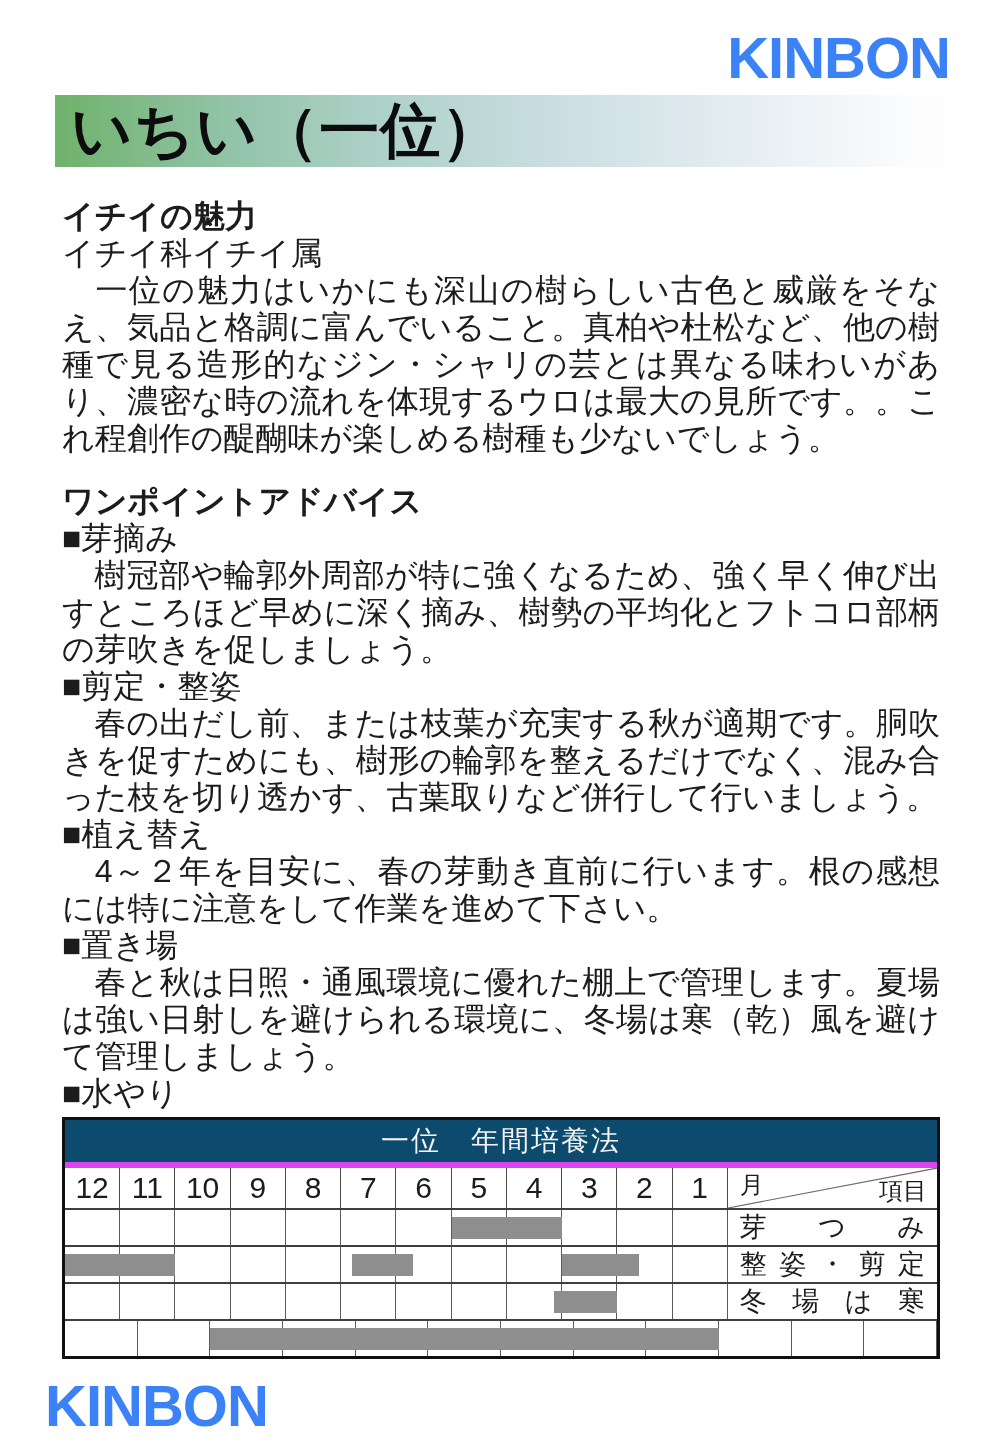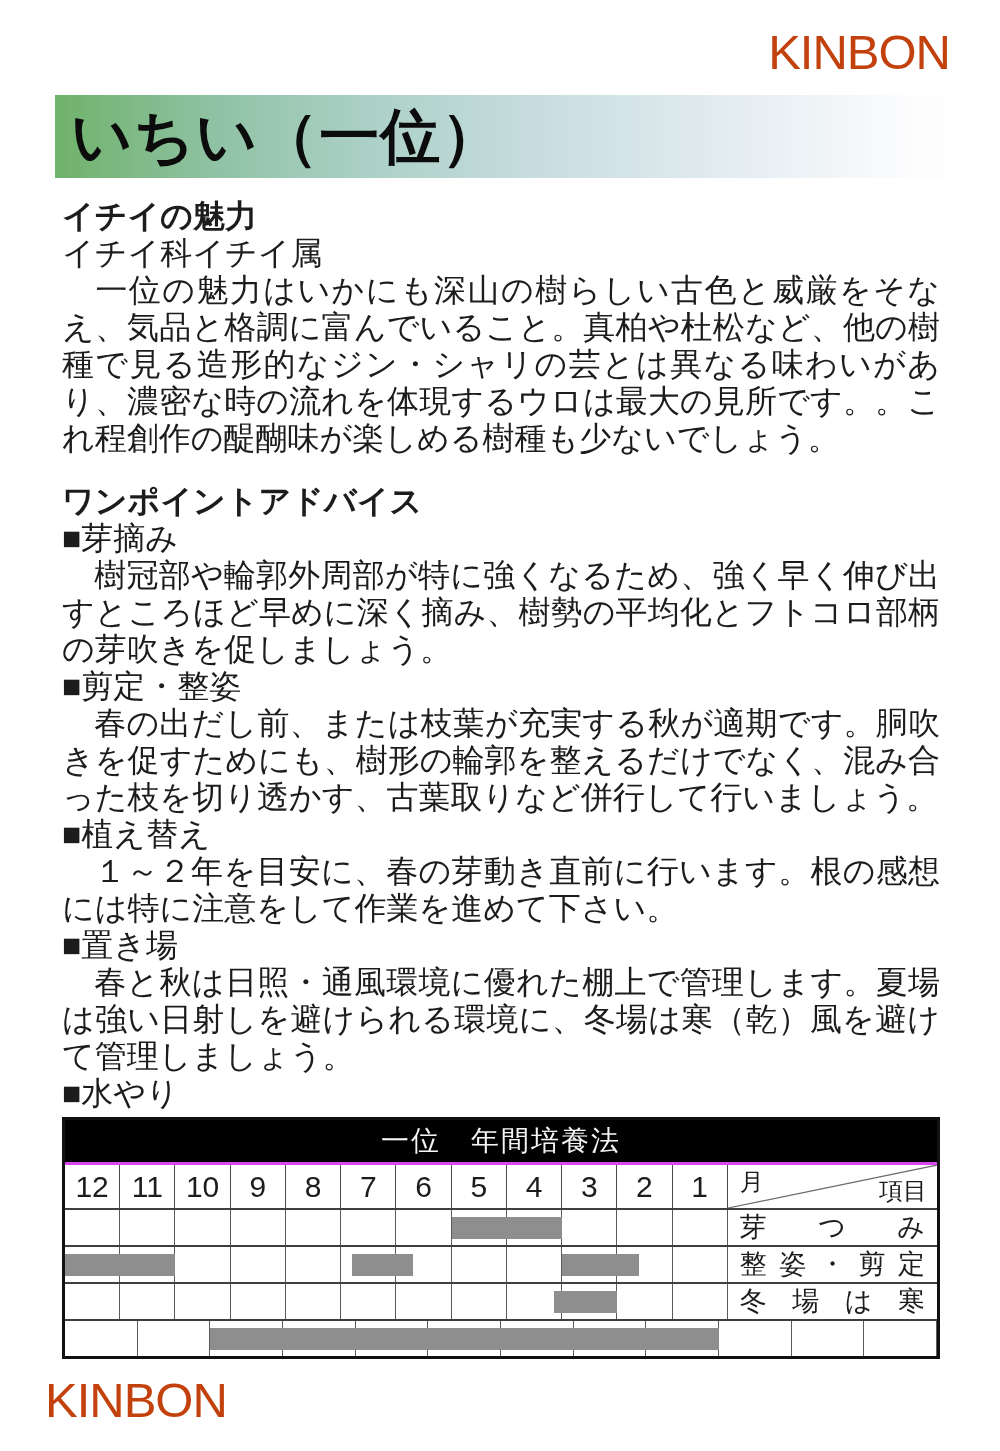--- a/index.html
+++ b/index.html
@@ -9,33 +9,33 @@
   .page {
     position: relative;
     width: 1000px;
     height: 1451px;
     background: #ffffff;
     overflow: hidden;
   }
 
   .brand {
     position: absolute;
-    color: #c2410c;
-    font-weight: 400;
-    font-size: 49px;
+    color: #3b82f6;
+    font-weight: 700;
+    font-size: 58px;
     letter-spacing: -1px;
     font-family: "Liberation Sans", sans-serif;
   }
   .brand-top { top: 24px; right: 50px; }
   .brand-bottom { top: 1372px; left: 45px; }
 
   .banner {
     position: absolute;
     top: 95px; left: 55px;
-    width: 890px; height: 83px;
+    width: 890px; height: 72px;
     background: linear-gradient(to right,
       #6fb26a 0%, #8fc2a4 18%, #abd0c6 35%,
       #c9dde0 55%, #e6eef3 78%, #fdfdfe 97%);
     display: flex;
     align-items: center;
   }
   .banner-title {
     font-family: "Liberation Serif", "DejaVu Serif", serif;
     font-weight: 700;
     font-size: 60px;
@@ -58,29 +58,29 @@
   .item-title { font-weight: 400; }
 
   .calendar {
     position: absolute;
     top: 1117px; left: 62px;
     width: 878px;
     border: 3px solid #111111;
   }
   .cal-title {
     height: 42px;
-    background: #000000;
+    background: #0c4a6e;
     color: #f5f4f2;
     font-size: 28px;
     display: flex;
     align-items: center;
     justify-content: center;
     letter-spacing: 2px;
   }
-  .cal-header { display: flex; height: 46px; border-top: 3px solid #d946ef; }
+  .cal-header { display: flex; height: 46px; border-top: 6px solid #d946ef; }
   .cal-month {
     flex: 1 1 0;
     border-right: 1px solid #4a4a4a;
     display: flex; align-items: center; justify-content: center;
     font-size: 30px;
   }
   .cal-corner {
     flex: 0 0 24%;
     position: relative;
     font-size: 24px;
@@ -129,21 +129,21 @@
     <div>
       <div class="item-title">■芽摘み</div>
       <div>　樹冠部や輪郭外周部が特に強くなるため、強く早く伸び出すところほど早めに深く摘み、樹勢の平均化とフトコロ部柄の芽吹きを促しましょう。</div>
     </div>
     <div>
       <div class="item-title">■剪定・整姿</div>
       <div>　春の出だし前、または枝葉が充実する秋が適期です。胴吹きを促すためにも、樹形の輪郭を整えるだけでなく、混み合った枝を切り透かす、古葉取りなど併行して行いましょう。</div>
     </div>
     <div>
       <div class="item-title">■植え替え</div>
-      <div>　１～２年を目安に、春の芽動き直前に行います。根の感想には特に注意をして作業を進めて下さい。</div>
+      <div>　4～２年を目安に、春の芽動き直前に行います。根の感想には特に注意をして作業を進めて下さい。</div>
     </div>
     <div>
       <div class="item-title">■置き場</div>
       <div>　春と秋は日照・通風環境に優れた棚上で管理します。夏場は強い日射しを避けられる環境に、冬場は寒（乾）風を避けて管理しましょう。</div>
     </div>
     <div>
       <div class="item-title">■水やり</div>
     </div>
   </div>
 

